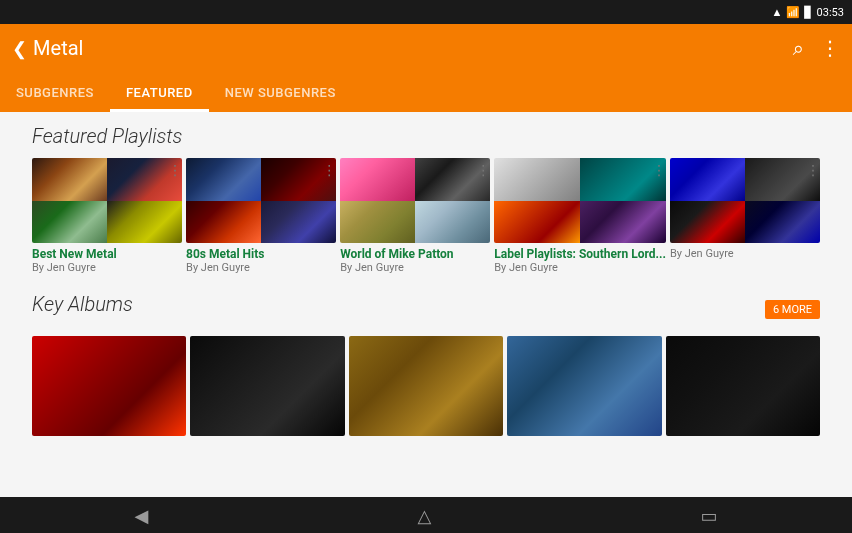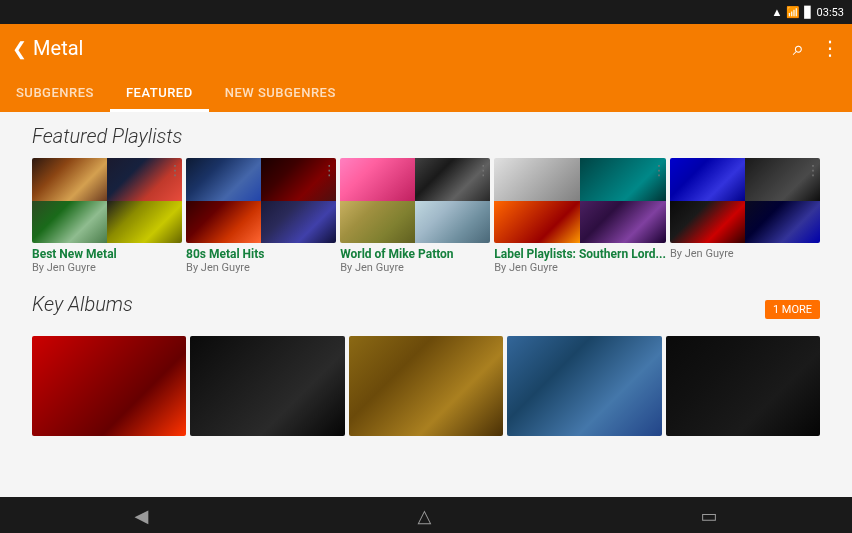--- a/index.html
+++ b/index.html
@@ -335,21 +335,21 @@
         </div>
         <span class="playlist-more">⋮</span>
       </div>
 
     </div>
   </div>
 
   <div>
     <div class="key-albums-header">
       <div class="section-title">Key Albums</div>
-      <div class="more-badge">1 MORE</div>
+      <div class="more-badge">6 MORE</div>
     </div>
 
     <div class="albums-grid">
 
       <div class="album-card">
         <div class="album-thumb art-iron-maiden"></div>
       </div>
 
       <div class="album-card">
         <div class="album-thumb art-black-album"></div>

